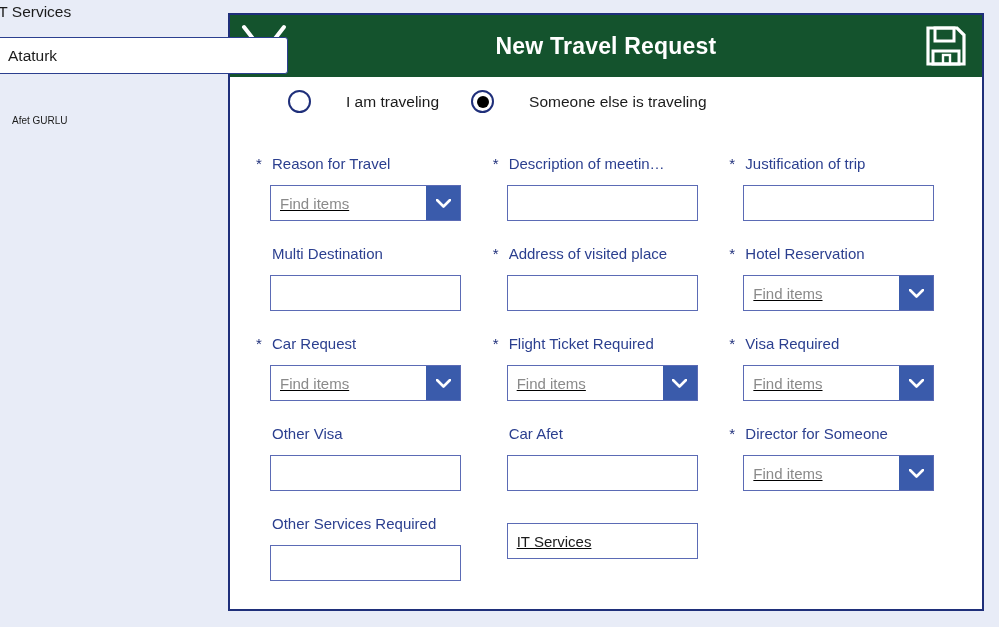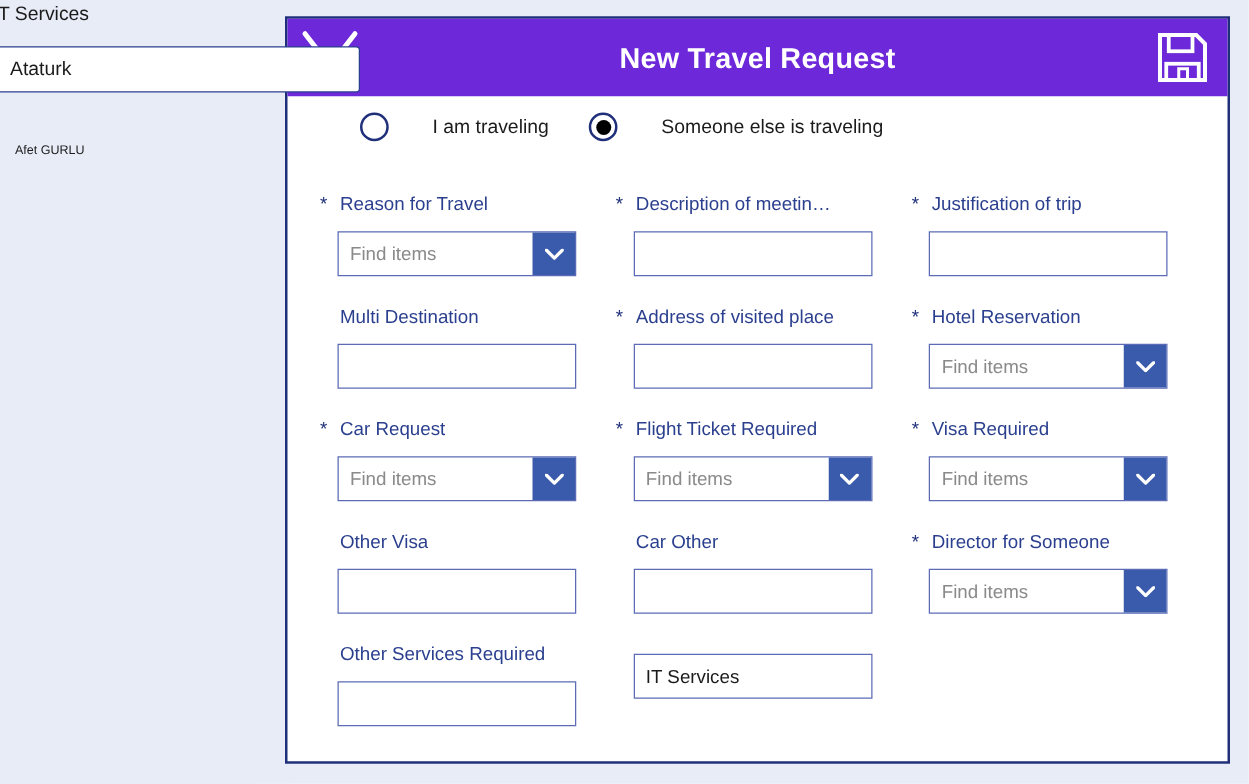--- a/index.html
+++ b/index.html
@@ -68,21 +68,21 @@
     top: 13px;
     width: 756px;
     height: 598px;
     background: #ffffff;
     border: 2px solid #1f2f7a;
     box-sizing: border-box;
   }
   .panel-header {
     position: relative;
     height: 62px;
-    background: #6d28d9;
+    background: #14532d;
     display: flex;
     align-items: center;
     justify-content: center;
   }
   .panel-title {
     color: #ffffff;
     font-size: 23px;
     font-weight: bold;
     letter-spacing: .2px;
   }
@@ -186,20 +186,21 @@
   .control {
     margin-top: 8px;
     margin-left: 14px;
     width: 191px;
     height: 36px;
     box-sizing: border-box;
     border: 1px solid #5b6bb5;
     background: #ffffff;
     display: flex;
     align-items: stretch;
+    text-decoration: underline;
   }
   .control .text {
     flex: 1;
     display: flex;
     align-items: center;
     padding-left: 9px;
     font-size: 15px;
     overflow: hidden;
     white-space: nowrap;
   }
@@ -384,21 +385,21 @@
             <span class="req-star hidden">*</span>
             <span class="field-label">Other Visa</span>
           </div>
           <div class="control">
             <div class="text value"></div>
           </div>
         </div>
         <div class="field">
           <div class="field-label-line">
             <span class="req-star hidden">*</span>
-            <span class="field-label">Car Other</span>
+            <span class="field-label">Car Afet</span>
           </div>
           <div class="control">
             <div class="text value"></div>
           </div>
         </div>
         <div class="field">
           <div class="field-label-line">
             <span class="req-star">*</span>
             <span class="field-label">Director for Someone</span>
           </div>

